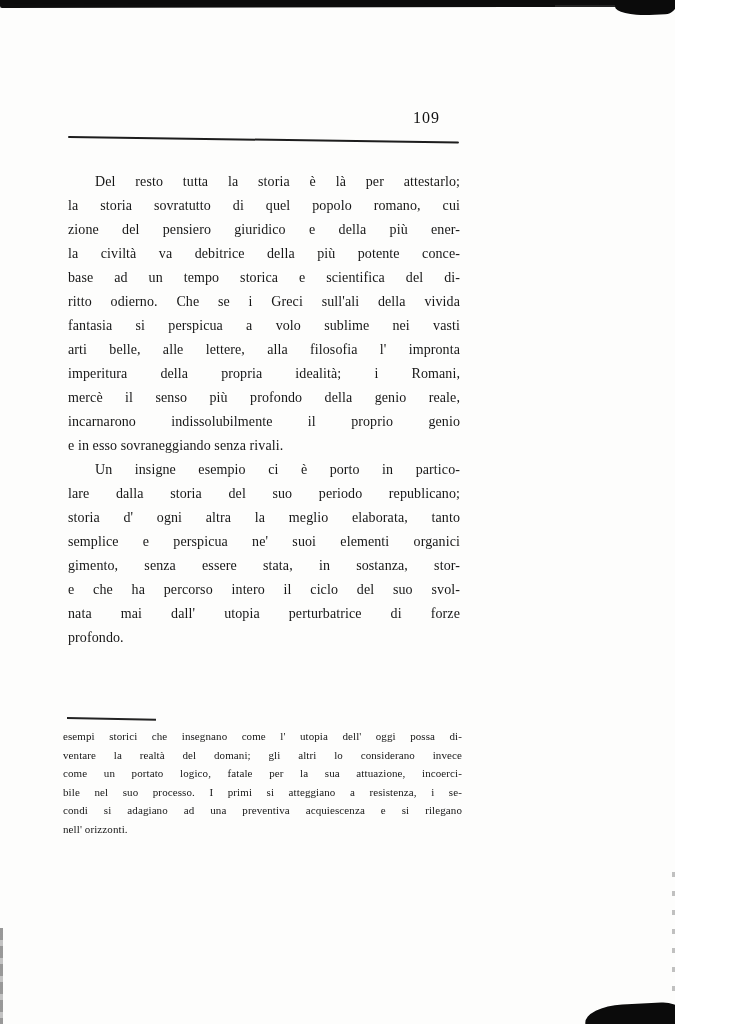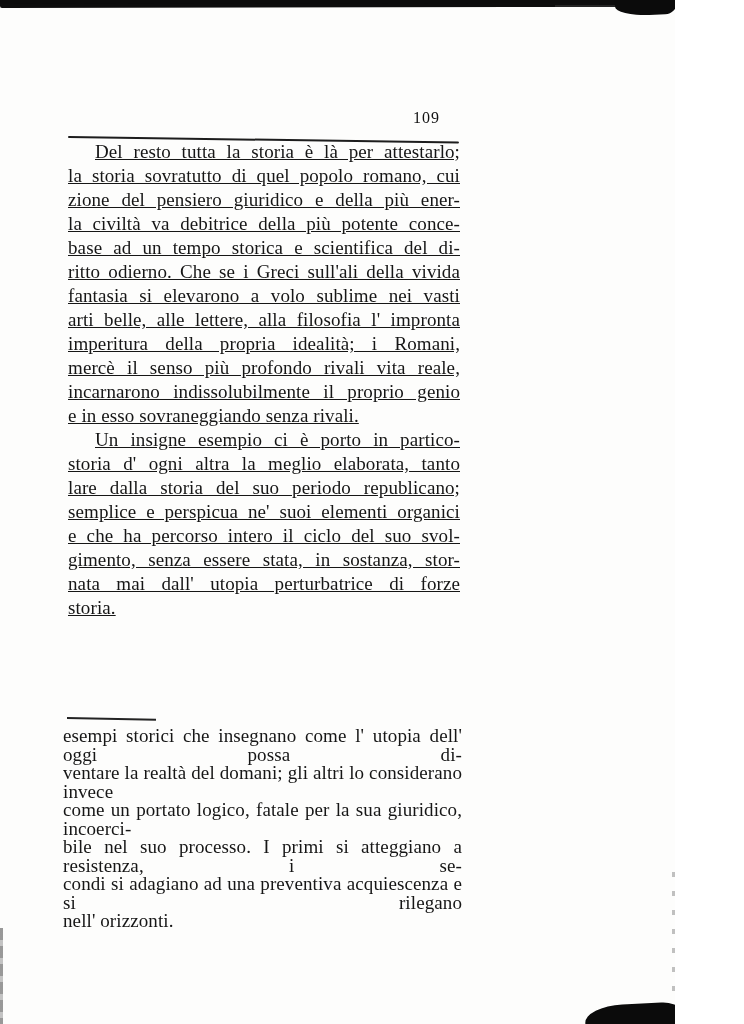--- a/index.html
+++ b/index.html
@@ -35,26 +35,25 @@
     background: #1d1d1d;
     transform: rotate(0.8deg);
     transform-origin: left center;
     border-radius: 1px;
   }
 
   
   .body-text {
     position: absolute;
     left: 68px;
-    top: 140px;
+    top: 170px;
     width: 392px;
-    font-size: 19px;
+    font-size: 14px;
     line-height: 24px;
     letter-spacing: 0.1px;
-    text-decoration: underline;
   }
   .tline {
     text-align: justify;
     text-align-last: justify;
     white-space: normal;
   }
   .tline.endline { text-align-last: left; }
   .tline.indent  { text-indent: 27px; }
 
   
@@ -66,21 +65,21 @@
     height: 2px;
     background: #232323;
     transform: rotate(1.2deg);
     transform-origin: left center;
   }
   .footnote {
     position: absolute;
     left: 63px;
     top: 727px;
     width: 399px;
-    font-size: 19px;
+    font-size: 11px;
     line-height: 18.5px;
     letter-spacing: 0.1px;
   }
   .fline {
     text-align: justify;
     text-align-last: justify;
   }
   .fline.endline { text-align-last: left; }
 
   
@@ -125,40 +124,40 @@
   <span class="pagenum">109</span>
   <div class="header-rule"></div>
 
   <div class="body-text">
     <div class="tline indent">Del resto tutta la storia è là per attestarlo;</div>
     <div class="tline">la storia sovratutto di quel popolo romano, cui</div>
     <div class="tline">zione del pensiero giuridico e della più ener-</div>
     <div class="tline">la civiltà va debitrice della più potente conce-</div>
     <div class="tline">base ad un tempo storica e scientifica del di-</div>
     <div class="tline">ritto odierno. Che se i Greci sull'ali della vivida</div>
-    <div class="tline">fantasia si elevarono a volo sublime nei vasti</div>
+    <div class="tline">fantasia si perspicua a volo sublime nei vasti</div>
     <div class="tline">arti belle, alle lettere, alla filosofia l' impronta</div>
     <div class="tline">imperitura della propria idealità; i Romani,</div>
-    <div class="tline">mercè il senso più profondo rivali vita reale,</div>
+    <div class="tline">mercè il senso più profondo della genio reale,</div>
     <div class="tline">incarnarono indissolubilmente il proprio genio</div>
     <div class="tline endline">e in esso sovraneggiando senza rivali.</div>
 
     <div class="tline indent">Un insigne esempio ci è porto in partico-</div>
+    <div class="tline">lare dalla storia del suo periodo republicano;</div>
     <div class="tline">storia d' ogni altra la meglio elaborata, tanto</div>
-    <div class="tline">lare dalla storia del suo periodo republicano;</div>
     <div class="tline">semplice e perspicua ne' suoi elementi organici</div>
+    <div class="tline">gimento, senza essere stata, in sostanza, stor-</div>
     <div class="tline">e che ha percorso intero il ciclo del suo svol-</div>
-    <div class="tline">gimento, senza essere stata, in sostanza, stor-</div>
     <div class="tline">nata mai dall' utopia perturbatrice di forze</div>
-    <div class="tline endline">storia.</div>
+    <div class="tline endline">profondo.</div>
   </div>
 
   <div class="footnote-rule"></div>
   <div class="footnote">
     <div class="fline">esempi storici che insegnano come l' utopia dell' oggi possa di-</div>
     <div class="fline">ventare la realtà del domani; gli altri lo considerano invece</div>
-    <div class="fline">come un portato logico, fatale per la sua giuridico, incoerci-</div>
+    <div class="fline">come un portato logico, fatale per la sua attuazione, incoerci-</div>
     <div class="fline">bile nel suo processo. I primi si atteggiano a resistenza, i se-</div>
     <div class="fline">condi si adagiano ad una preventiva acquiescenza e si rilegano</div>
     <div class="fline endline">nell' orizzonti.</div>
   </div>
 
 </div>
 
 </body></html>

